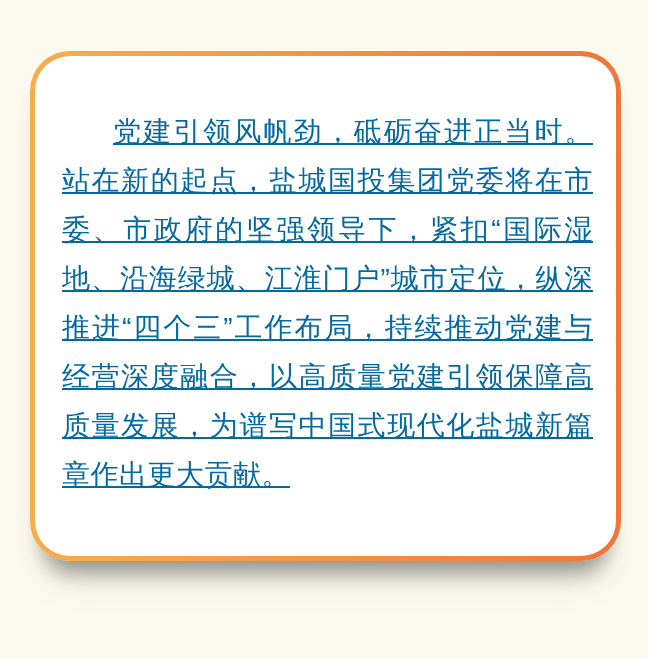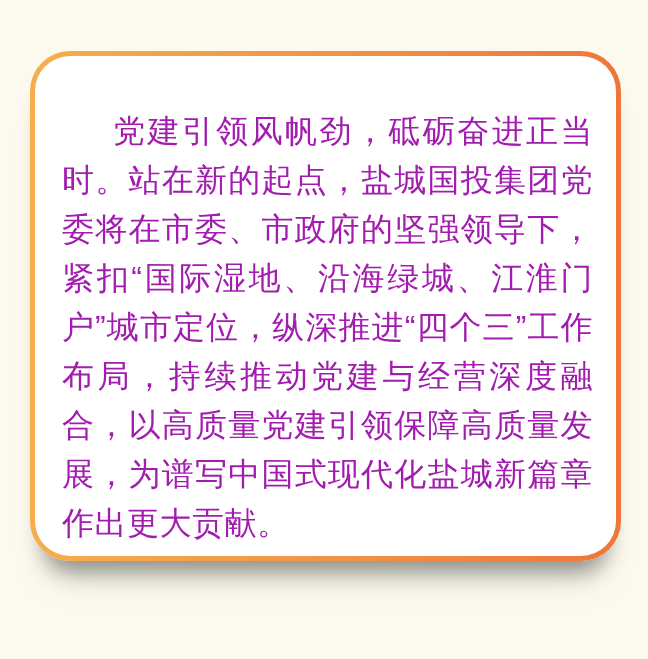--- a/index.html
+++ b/index.html
@@ -41,27 +41,28 @@
   .card-inner {
     width: 100%;
     height: 100%;
     background: #FFFFFF;
     border-radius: 35px;
     padding: 51px 23px 0 27px;
     overflow: hidden;
   }
 
   .body-paragraph {
-    font-size: 32px;
+    font-size: 28px;
     line-height: 49px;
     letter-spacing: 0.5px;
-    color: #a21caf;
+    color: #0369a1;
     text-align: justify;
     text-indent: 51px;
     word-break: break-all;
+    text-decoration: underline;
   }
 </style>
 </head>
 <body>
 
 <div class="page">
   <div class="card-border">
     <div class="card-inner">
       <p class="body-paragraph">党建引领风帆劲，砥砺奋进正当时。站在新的起点，盐城国投集团党委将在市委、市政府的坚强领导下，紧扣“国际湿地、沿海绿城、江淮门户”城市定位，纵深推进“四个三”工作布局，持续推动党建与经营深度融合，以高质量党建引领保障高质量发展，为谱写中国式现代化盐城新篇章作出更大贡献。</p>
     </div>

